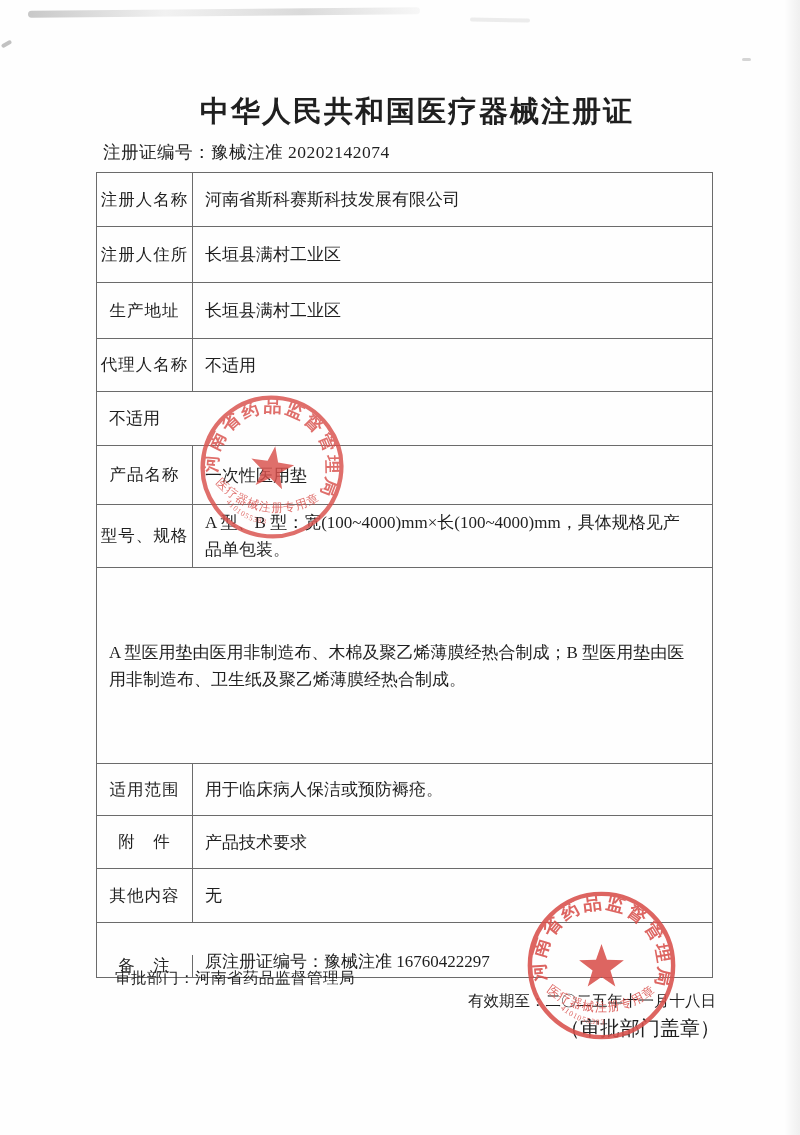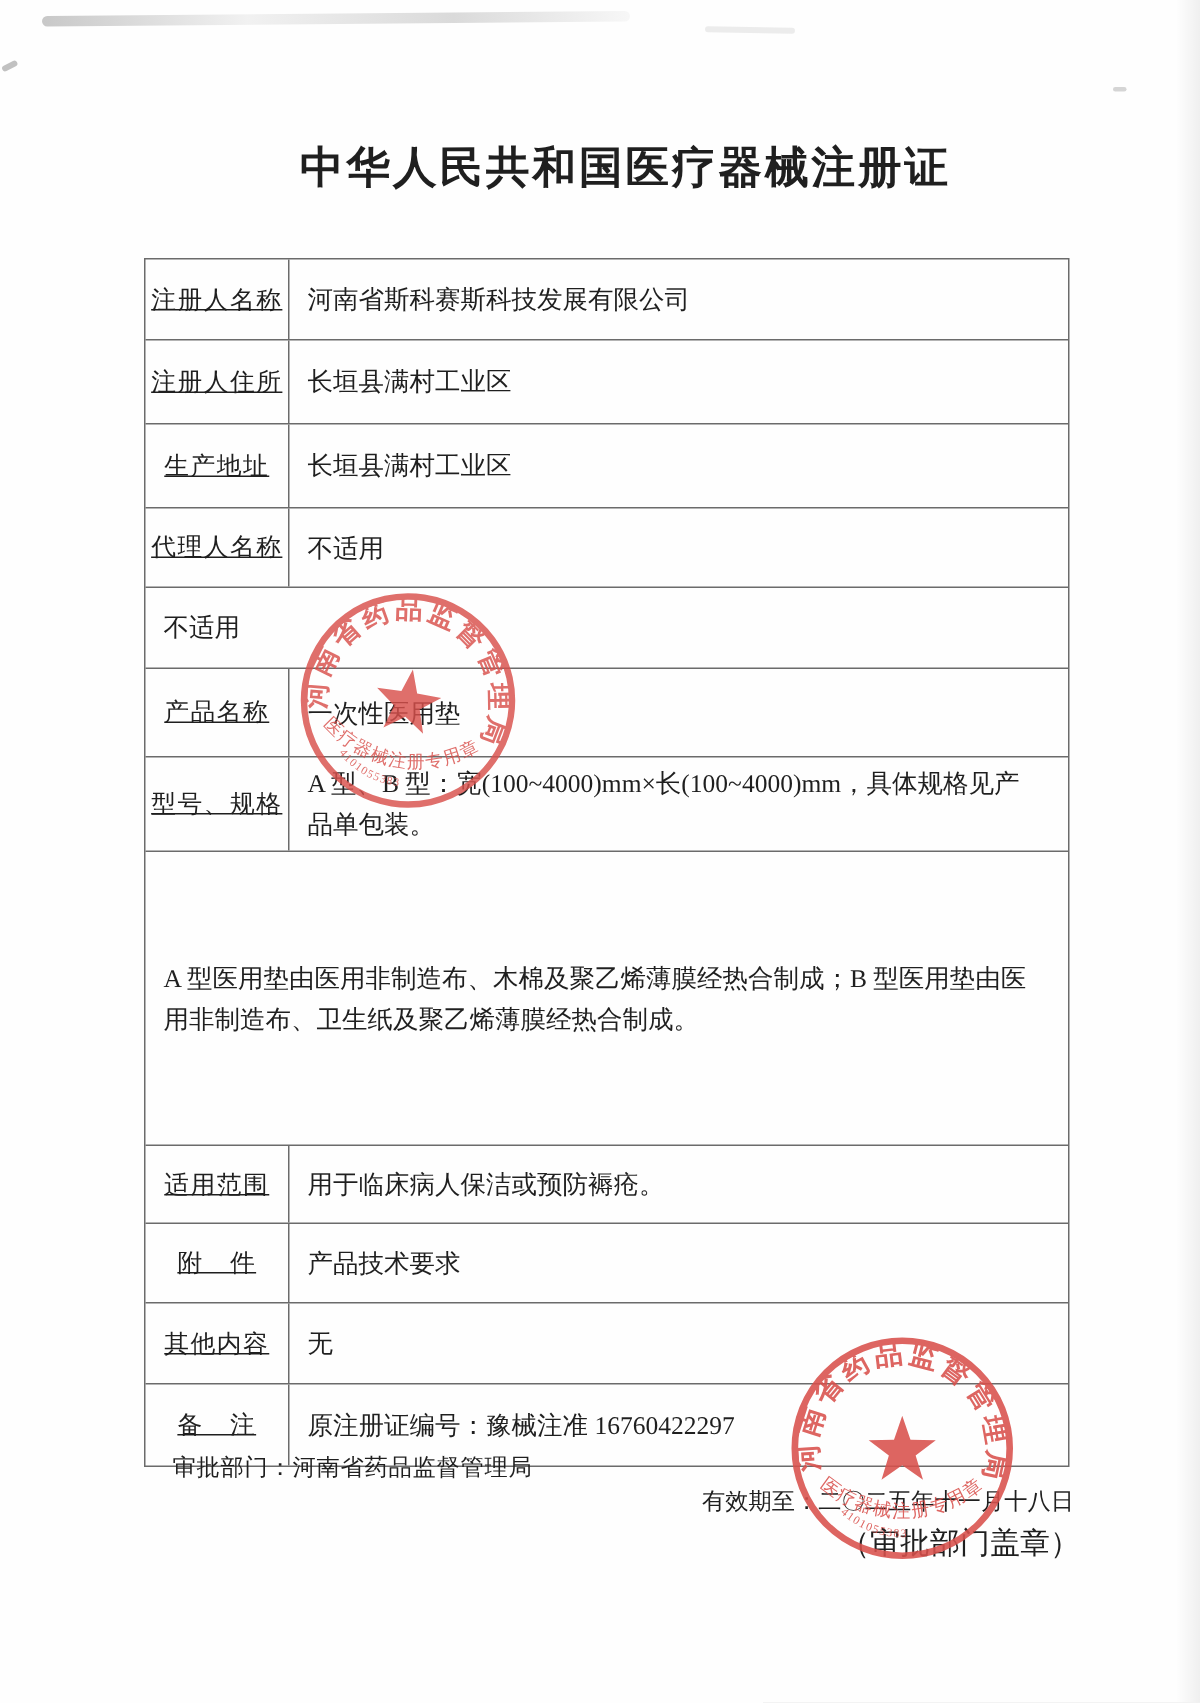--- a/index.html
+++ b/index.html
@@ -32,25 +32,25 @@
     position:absolute;top:140px;left:103px;
     font-size:17.5px;letter-spacing:0.5px;
   }
 
   .cert-table{
     position:absolute;left:96px;top:172px;width:615px;
     border:1px solid #6b6b6b;
     font-size:17px;
   }
   .trow{display:flex;border-bottom:1px solid #6b6b6b;}
-  .trow:last-child{border-bottom:none;}
+  .trow:last-child{border-bottom:none;align-items:flex-end;}
   .tlabel{
     width:95px;flex:0 0 95px;border-right:1px solid #6b6b6b;
     display:flex;align-items:center;justify-content:center;
-    text-align:center;letter-spacing:1px;font-size:16.5px;text-decoration:underline;
+    text-align:center;letter-spacing:1px;font-size:16.5px;
   }
   .tvalue{
     flex:1;display:flex;align-items:center;
     padding:2px 16px 2px 12px;line-height:27px;
   }
 
   .foot-dept{position:absolute;left:115px;top:968px;font-size:15.5px;letter-spacing:0.5px;}
   .foot-date{position:absolute;left:468px;top:966px;font-size:15.5px;}
   .foot-valid{position:absolute;left:468px;top:991px;font-size:15.5px;}
   .foot-sealnote{position:absolute;left:560px;top:1015px;font-size:20px;}
@@ -65,20 +65,21 @@
 <div class="page">
 
   <div class="smudge1"></div>
   <div class="smudge2"></div>
   <div class="smudge3"></div>
   <div class="smudge4"></div>
   <div class="edge-shade"></div>
 
   <div class="title">中华人民共和国医疗器械注册证</div>
 
+  <div class="regno"><span>注册证编号：</span><span>豫械注准 20202142074</span></div>
 
   <div class="cert-table">
     <div class="trow" style="height:53px">
       <div class="tlabel">注册人名称</div>
       <div class="tvalue">河南省斯科赛斯科技发展有限公司</div>
     </div>
     <div class="trow" style="height:55px">
       <div class="tlabel">注册人住所</div>
       <div class="tvalue">长垣县满村工业区</div>
     </div>

